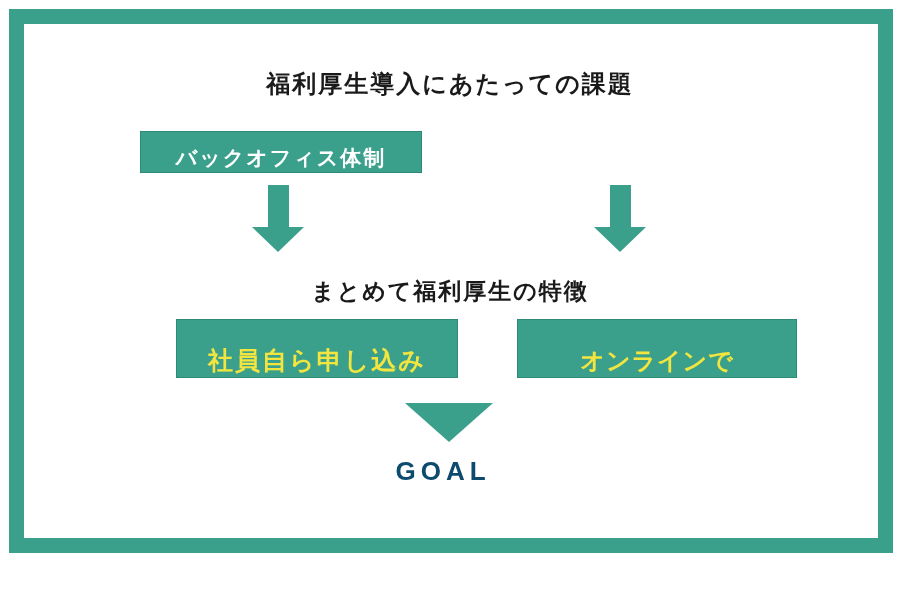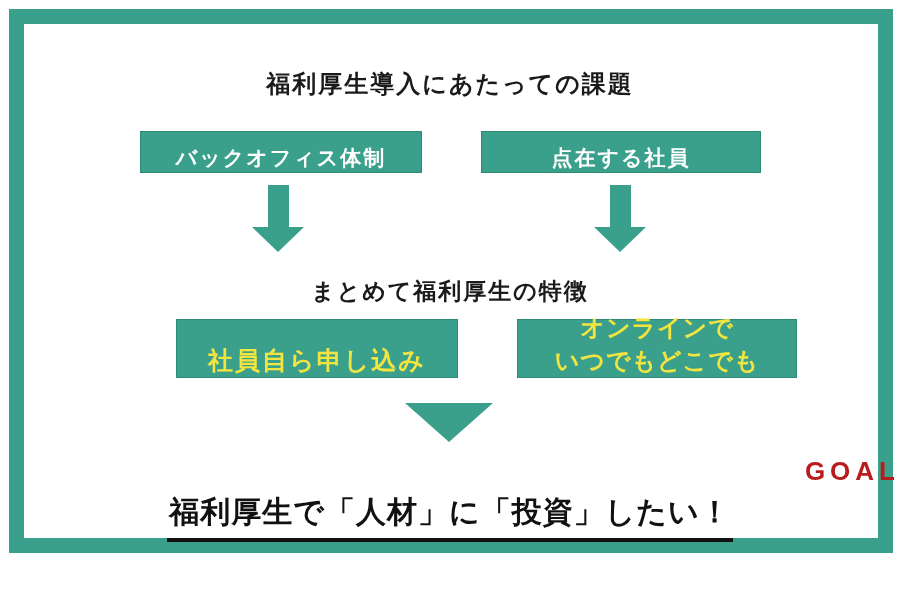--- a/index.html
+++ b/index.html
@@ -101,27 +101,27 @@
     position: absolute;
     left: 405px;
     top: 403px;
     width: 0; height: 0;
     border-left: 44px solid transparent;
     border-right: 44px solid transparent;
     border-top: 39px solid #3aa08c;
   }
   .goal-label {
     position: absolute;
-    left: 0; right: 0;
+    left: 0; right: 14px;
     top: 456px;
-    text-align: right;
+    text-align: center;
     font-size: 26px;
     font-weight: bold;
     letter-spacing: 5px;
-    color: #b91c1c;
+    color: #0c4a6e;
   }
   .headline {
     position: absolute;
     left: 0; right: 0;
     top: 492px;
     text-align: center;
   }
   .headline .underlined {
     display: inline-block;
     font-size: 30px;
@@ -138,46 +138,39 @@
 <div class="canvas">
 
   <div class="frame"></div>
 
   <div class="title">福利厚生導入にあたっての課題</div>
 
   <div class="gbox row1 col-left">
     <span class="box-label">バックオフィス体制</span>
   </div>
 
-  <div class="gbox row1 col-right">
-    <span class="box-label">点在する社員</span>
-  </div>
 
   <div class="arrow arrow-left">
     <div class="stem"></div>
     <div class="head"></div>
   </div>
 
   <div class="arrow arrow-right">
     <div class="stem"></div>
     <div class="head"></div>
   </div>
 
   <div class="middle-heading">まとめて福利厚生の特徴</div>
 
   <div class="gbox row2 col-left">
     <span class="feature-label-big">社員自ら申し込み</span>
   </div>
 
   <div class="gbox row2 col-right">
     <span class="feature-line">オンラインで</span>
-    <span class="feature-line">いつでもどこでも</span>
   </div>
 
   <div class="goal-triangle"></div>
 
   <div class="goal-label">GOAL</div>
 
-  <div class="headline">
-    <span class="underlined">福利厚生で「人材」に「投資」したい！</span>
-  </div>
 
 </div>
 
 </body></html>

